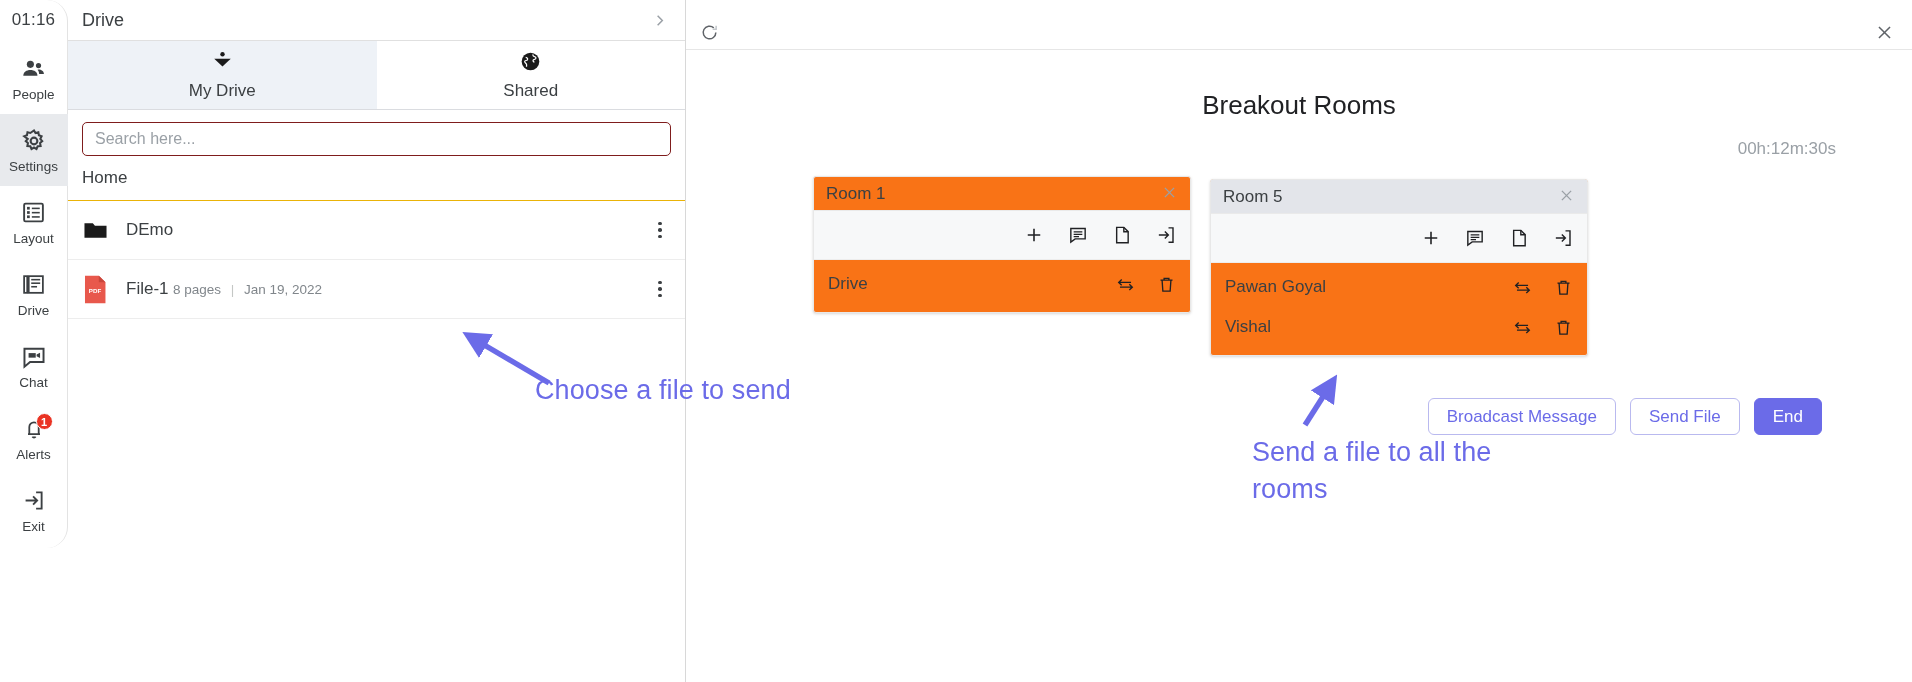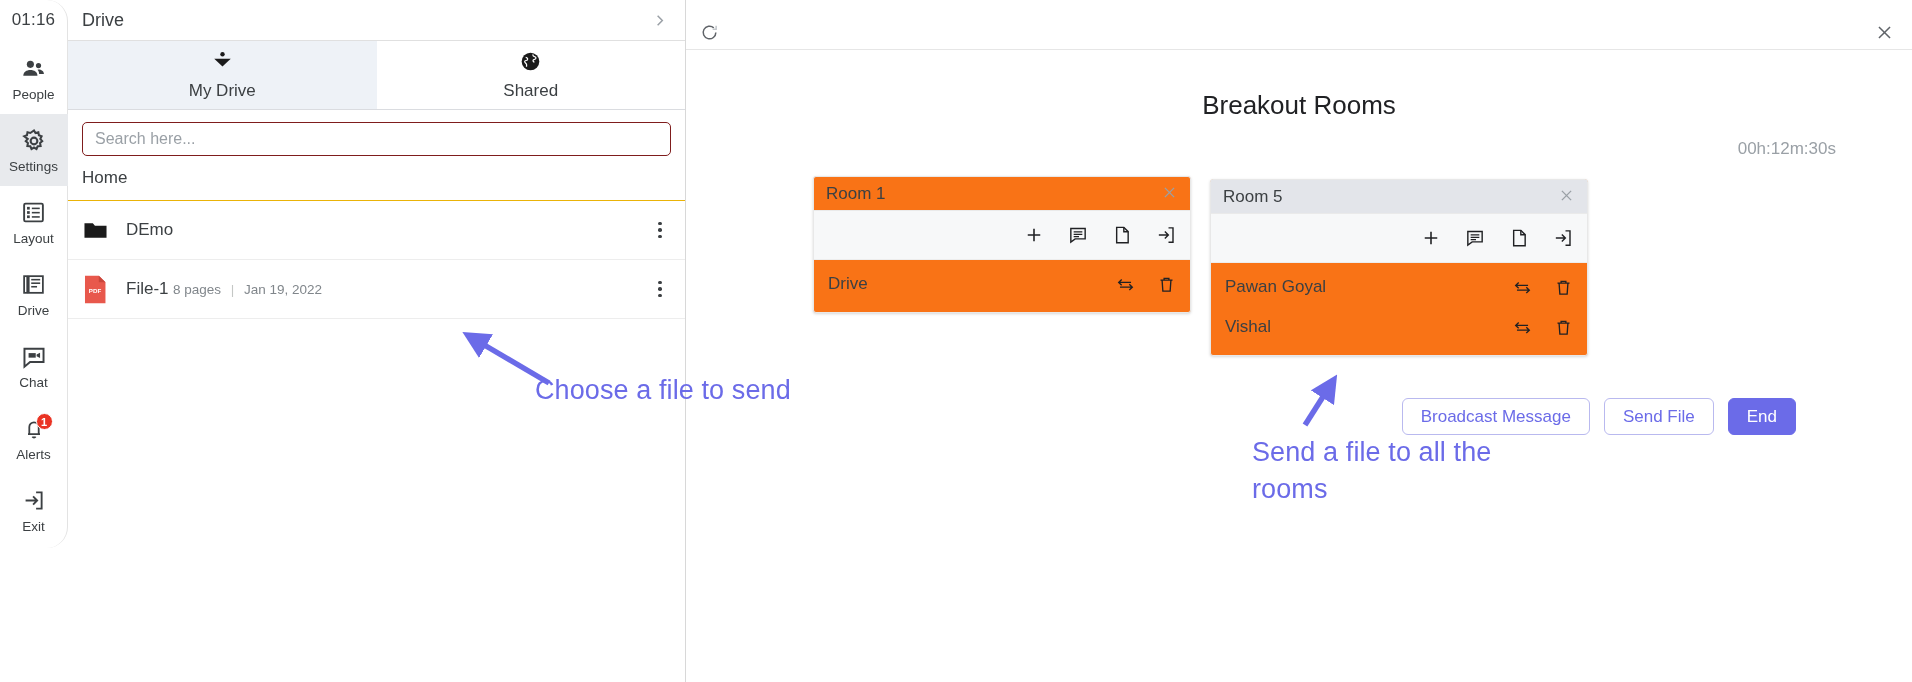--- a/index.html
+++ b/index.html
@@ -141,21 +141,21 @@
     display: flex; align-items: center; justify-content: space-between;
     padding: 6px 14px 6px 14px; min-height: 28px;
   }
   .member-name { font-size: 17px; color: #3c4043; }
   .member-acts { display: flex; align-items: center; gap: 22px; }
   .room-body { padding: 4px 0 8px 0; }
 
   .actions {
     position: absolute; left: 1px; top: 382px; width: 100%;
     display: flex; justify-content: flex-end; gap: 14px;
-    padding-right: 117px; box-sizing: border-box; align-items: center;
+    padding-right: 91px; box-sizing: border-box; align-items: center;
   }
   .btn {
     border-radius: 6px; font-size: 17px; cursor: pointer;
     padding: 0 18px; height: 37px; display: flex; align-items: center;
     font-family: "Liberation Sans", sans-serif;
     box-sizing: border-box;
   }
   .btn-outline { background: #fff; border: 1px solid #b9b9ef; color: #6b6be8; }
   .btn-solid { background: #6b6be8; border: 1px solid #6b6be8; color: #fff; }
 

